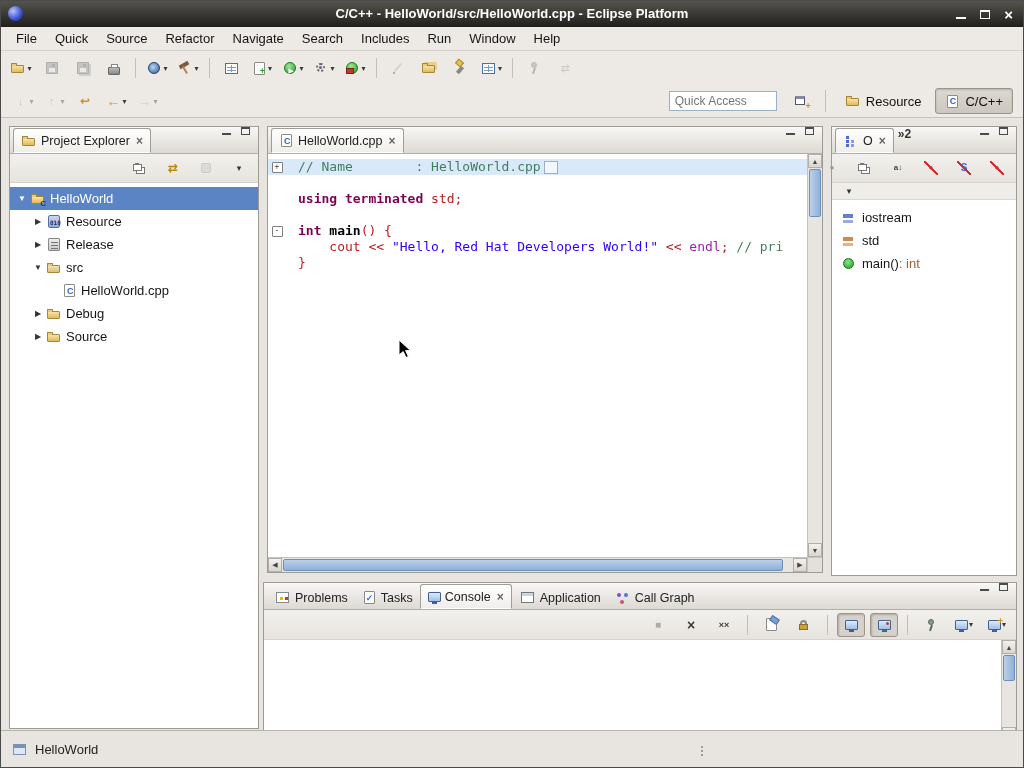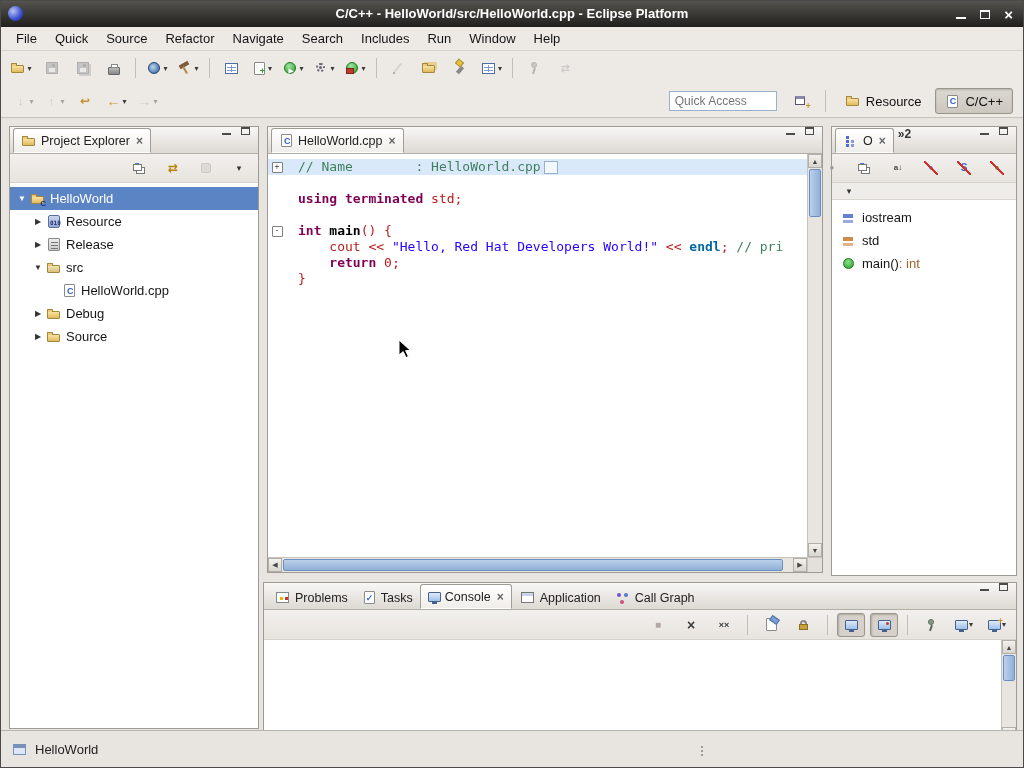--- a/index.html
+++ b/index.html
@@ -64,21 +64,21 @@
                   font:13px/16px "DejaVu Sans Mono",monospace;padding-top:5px;}
   .code-line{display:flex;height:16px;}
   .line-hl{background:#d9e9f9;}
   .fold-col{width:18px;flex:none;display:flex;align-items:center;justify-content:center;}
   .fold-ic{display:inline-block;width:9px;height:9px;border:1px solid #7f7f7f;background:#fff;border-radius:1px;
            font:8px/8px "DejaVu Sans Mono",monospace;text-align:center;color:#444;}
   .line-text{white-space:pre;margin-left:12px;}
   .foldbox{display:inline-block;width:12px;height:11px;border:1px solid #9ab0c8;background:#f2f7fc;margin:2px 0 0 3px;}
   .s-comment{color:#3f7f5f;} .s-directive{color:#7f0055;font-weight:bold;} .s-header{color:#3f7f9f;}
   .s-keyword{color:#7f0055;font-weight:bold;} .s-function{font-weight:bold;color:#000;}
-  .s-string{color:#2a00ff;} .s-bold{font-weight:bold;color:#0369a1;} .s-plain{color:#b91c1c;}
+  .s-string{color:#2a00ff;} .s-bold{font-weight:normal;color:#a21caf;} .s-plain{color:#b91c1c;}
   
   .vscroll{position:absolute;top:27px;right:0;width:15px;bottom:15px;background:#e8e5e1;border-left:1px solid #c6c2bc;box-sizing:border-box;}
   .hscroll{position:absolute;left:0;right:15px;bottom:0;height:15px;background:#e8e5e1;border-top:1px solid #c6c2bc;box-sizing:border-box;}
   .arr{position:absolute;display:flex;align-items:center;justify-content:center;font-size:7px;color:#444;
        background:linear-gradient(#f3f1ee,#d9d5cf);border:1px solid #b3afa8;box-sizing:border-box;}
   .arr.up{left:0;right:0;top:0;height:14px;} .arr.down{left:0;right:0;bottom:0;height:14px;}
   .arr.left{top:0;bottom:0;left:0;width:14px;} .arr.right{top:0;bottom:0;right:0;width:14px;}
   .vthumb{position:absolute;left:1px;right:1px;border-radius:2px;background:linear-gradient(90deg,#bcd0ea,#8fb0d8);border:1px solid #6b8fc0;box-sizing:border-box;}
   .hthumb{position:absolute;top:1px;bottom:1px;border-radius:2px;background:linear-gradient(#bcd0ea,#8fb0d8);border:1px solid #6b8fc0;box-sizing:border-box;}
   .scroll-corner{position:absolute;right:0;bottom:0;width:15px;height:15px;background:#e3e0db;border-left:1px solid #c6c2bc;border-top:1px solid #c6c2bc;box-sizing:border-box;}
@@ -418,24 +418,20 @@
               <span class="fold-ic">-</span>
             </span>
             <span class="line-text"><span class="s-keyword">int</span><span class="s-plain"> </span><span class="s-function">main</span><span class="s-plain">() {</span></span>
           </div>
           <div class="code-line">
             <span class="fold-col"></span>
             <span class="line-text"><span class="s-plain">    cout &lt;&lt; </span><span class="s-string">"Hello, Red Hat Developers World!"</span><span class="s-plain"> &lt;&lt; </span><span class="s-bold">endl</span><span class="s-plain">; </span><span class="s-comment">// pri</span></span>
           </div>
           <div class="code-line">
             <span class="fold-col"></span>
-            <span class="line-text"><span class="s-plain">    </span><span class="s-keyword">return</span><span class="s-plain"> 0;</span></span>
-          </div>
-          <div class="code-line">
-            <span class="fold-col"></span>
             <span class="line-text"><span class="s-plain">}</span></span>
           </div>
         </div>
     </div>
     <div class="vscroll">
       <span class="arr up">▲</span>
       <span class="vthumb" style="top:15px;height:48px;"></span>
       <span class="arr down">▼</span>
     </div>
     <div class="hscroll">

